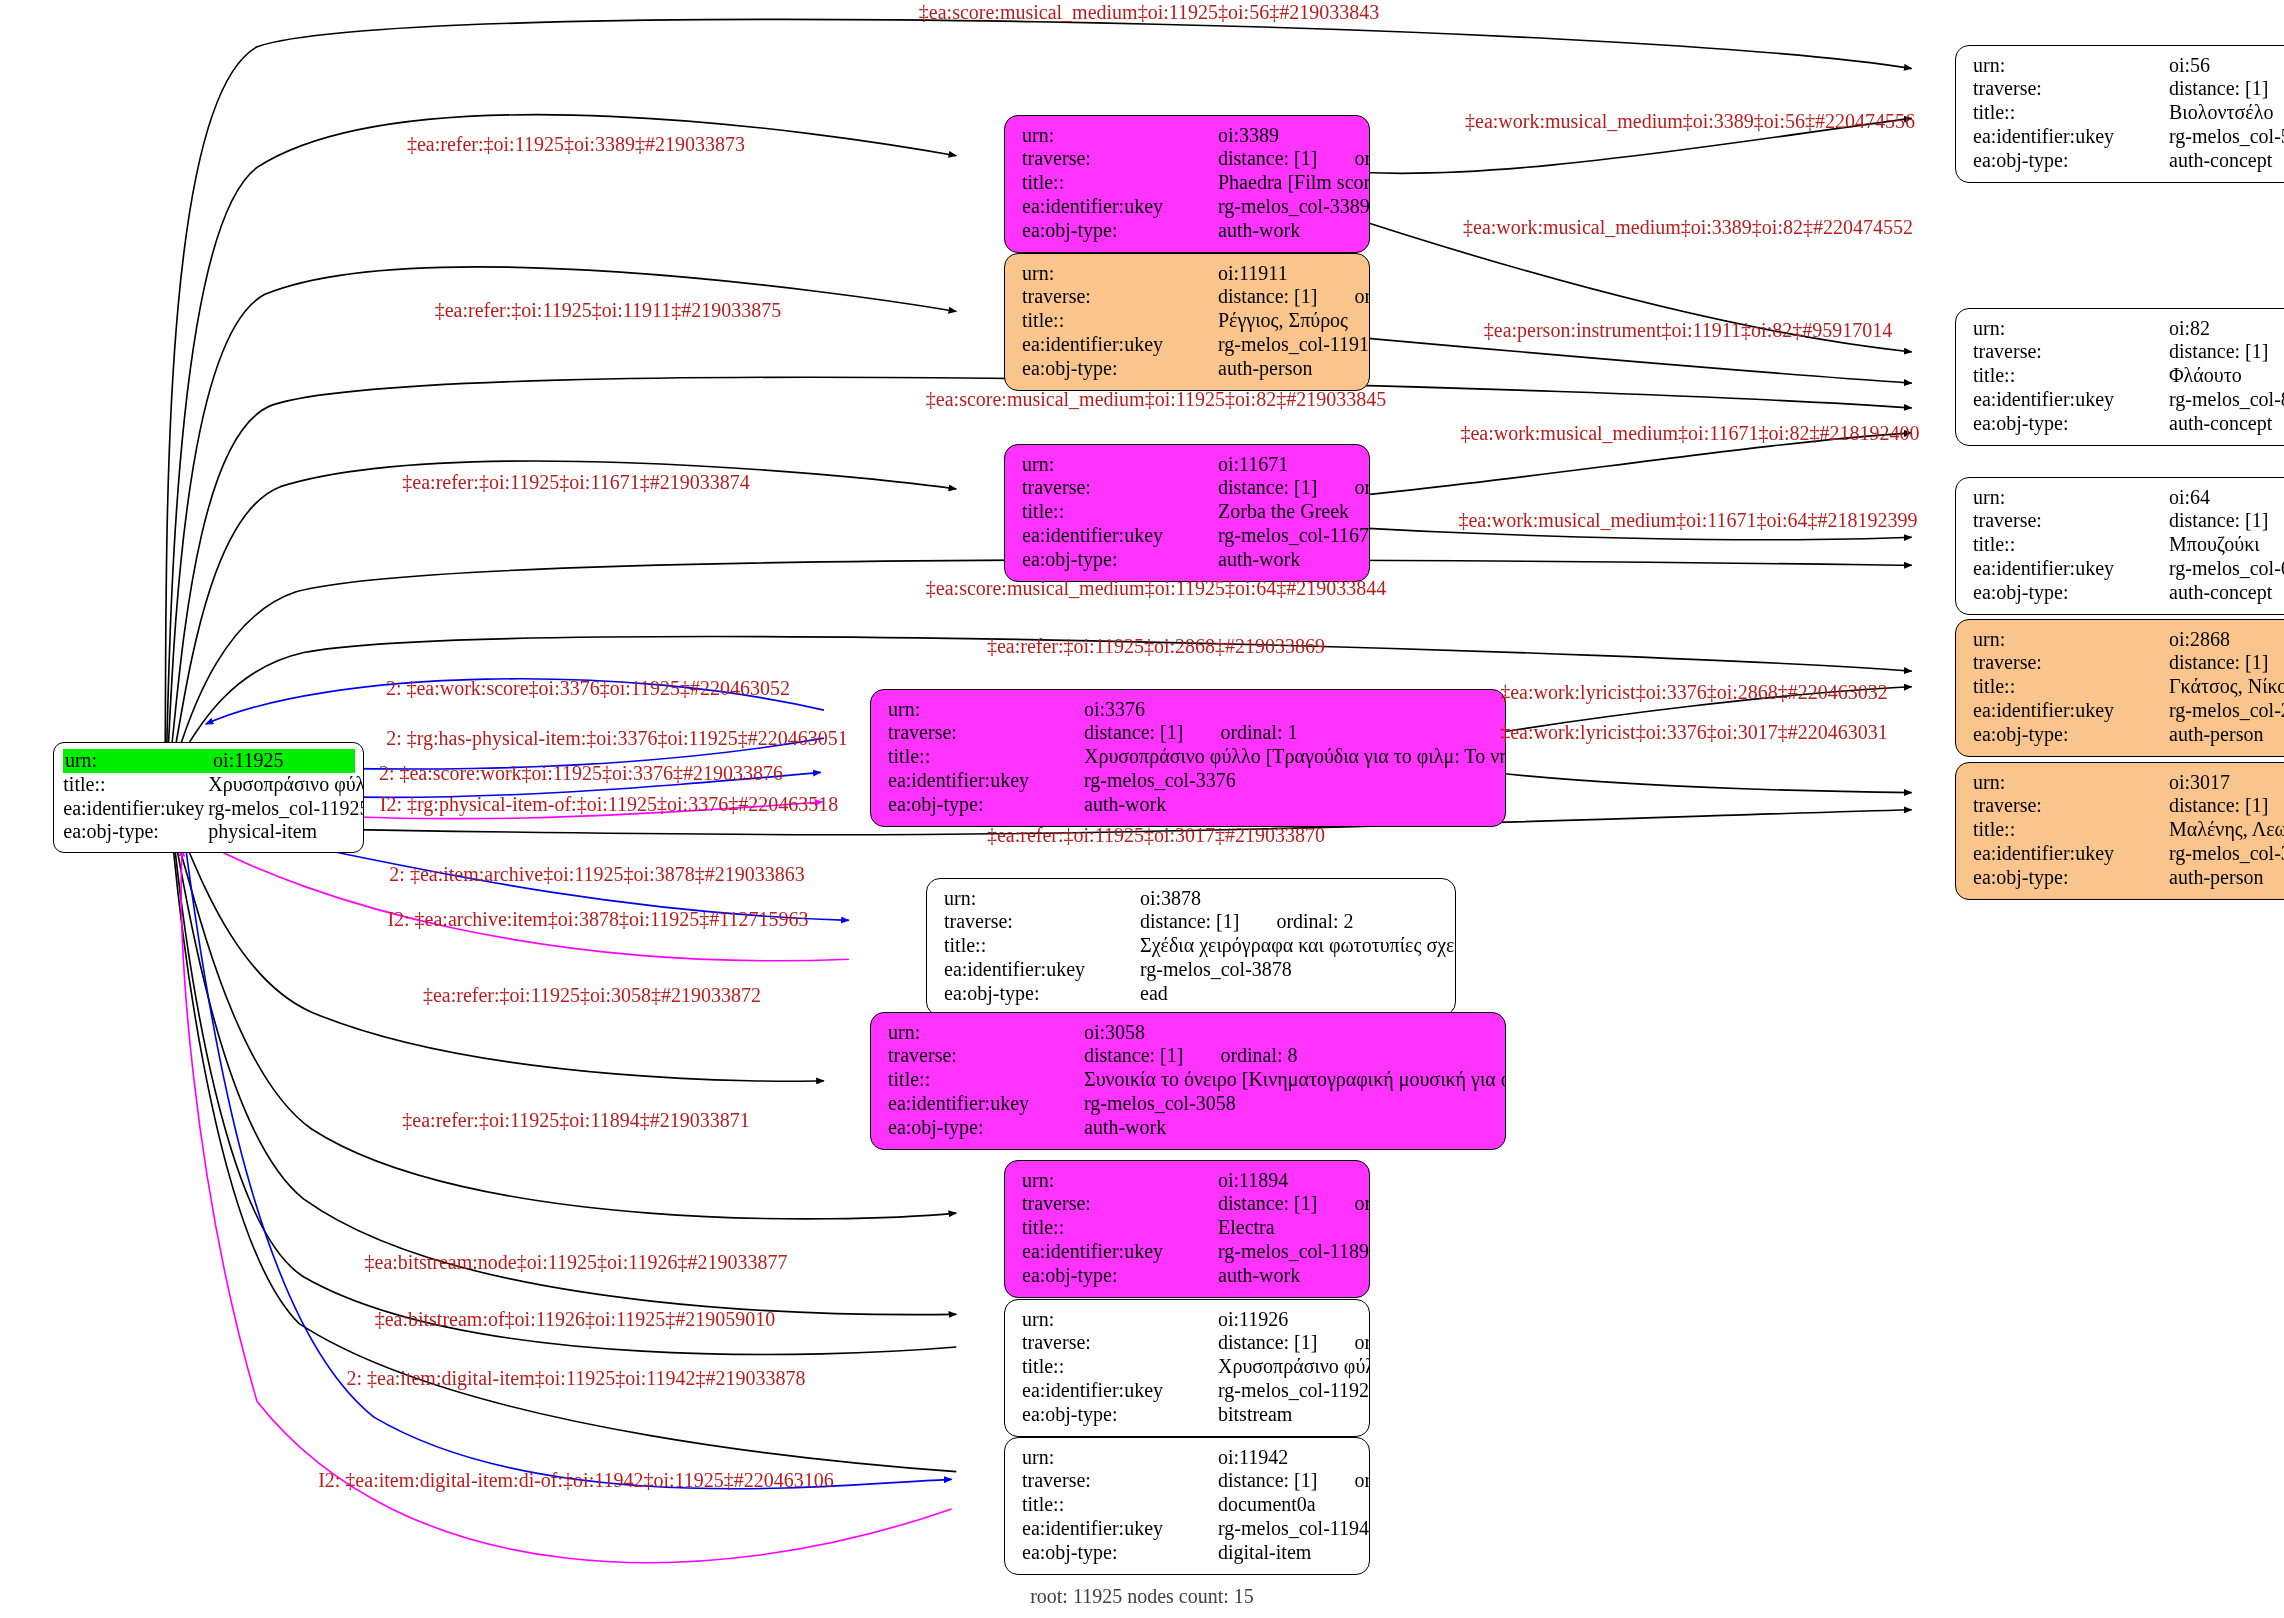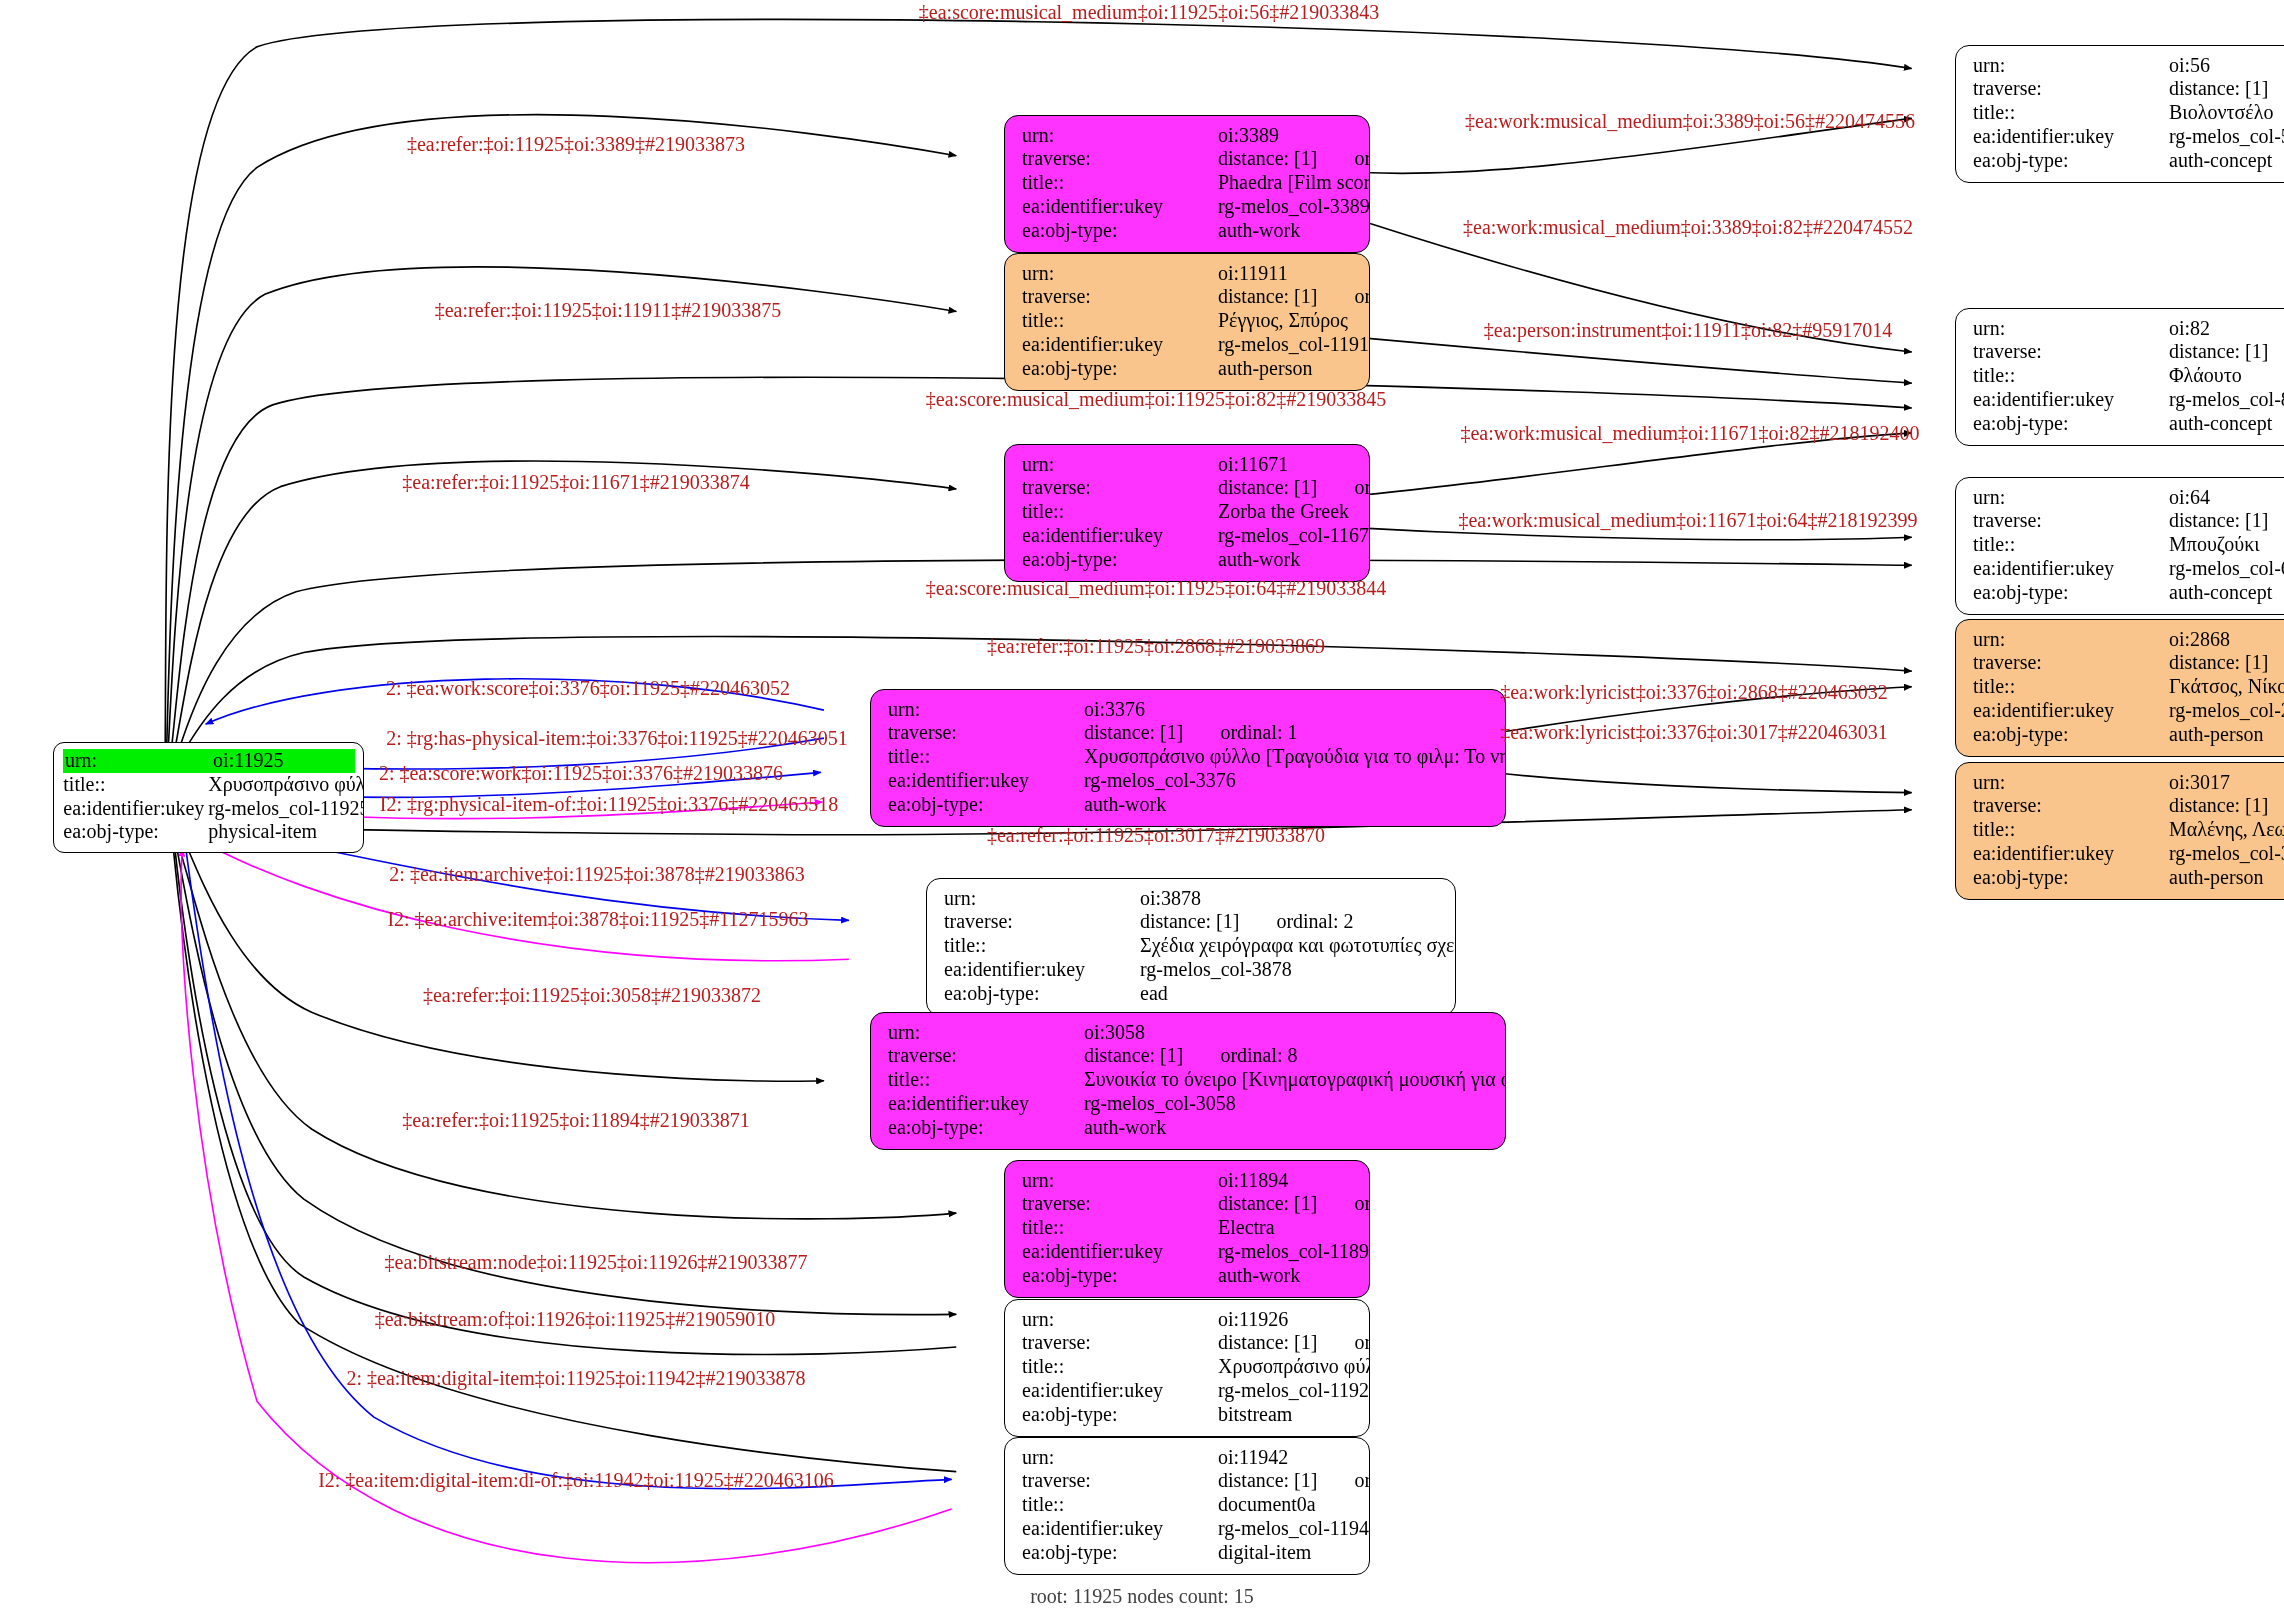--- a/index.html
+++ b/index.html
@@ -517,21 +517,21 @@
   <div class="edge-label" style="left:1694px; top:692px;">‡ea:work:lyricist‡oi:3376‡oi:2868‡#220463032</div>
   <div class="edge-label" style="left:617px; top:738px;">2: ‡rg:has-physical-item:‡oi:3376‡oi:11925‡#220463051</div>
   <div class="edge-label" style="left:581px; top:773px;">2: ‡ea:score:work‡oi:11925‡oi:3376‡#219033876</div>
   <div class="edge-label" style="left:1694px; top:732px;text-align:center;">‡ea:work:lyricist‡oi:3376‡oi:3017‡#220463031</div>
   <div class="edge-label" style="left:609px; top:804px;">I2: ‡rg:physical-item-of:‡oi:11925‡oi:3376‡#220463518</div>
   <div class="edge-label" style="left:1156px; top:835px;">‡ea:refer:‡oi:11925‡oi:3017‡#219033870</div>
   <div class="edge-label" style="left:597px; top:874px;">2: ‡ea:item:archive‡oi:11925‡oi:3878‡#219033863</div>
   <div class="edge-label" style="left:598px; top:919px;">I2: ‡ea:archive:item‡oi:3878‡oi:11925‡#112715963</div>
   <div class="edge-label" style="left:592px; top:995px;">‡ea:refer:‡oi:11925‡oi:3058‡#219033872</div>
   <div class="edge-label" style="left:576px; top:1120px;">‡ea:refer:‡oi:11925‡oi:11894‡#219033871</div>
-  <div class="edge-label" style="left:576px; top:1262px;margin-left:20px;">‡ea:bitstream:node‡oi:11925‡oi:11926‡#219033877</div>
+  <div class="edge-label" style="left:576px; top:1262px;">‡ea:bitstream:node‡oi:11925‡oi:11926‡#219033877</div>
   <div class="edge-label" style="left:575px; top:1319px;">‡ea:bitstream:of‡oi:11926‡oi:11925‡#219059010</div>
   <div class="edge-label" style="left:576px; top:1378px;">2: ‡ea:item:digital-item‡oi:11925‡oi:11942‡#219033878</div>
   <div class="edge-label" style="left:576px; top:1480px;">I2: ‡ea:item:digital-item:di-of:‡oi:11942‡oi:11925‡#220463106</div>
 
   <div class="footer" style="left:1142px; top:1596px;">root: 11925 nodes count: 15</div>
 
 </div>
 
 
 </body></html>

